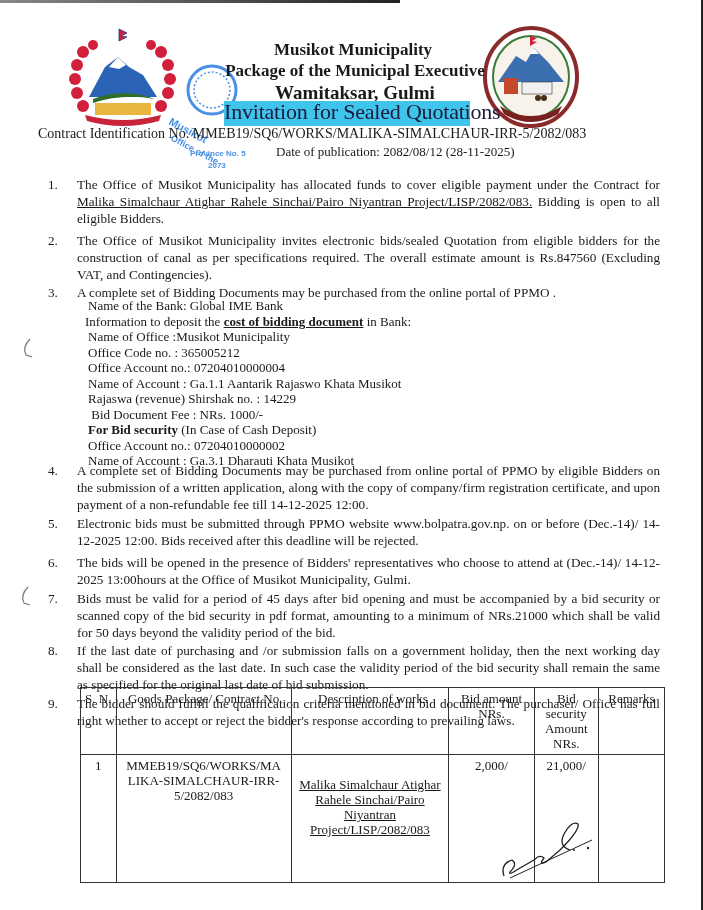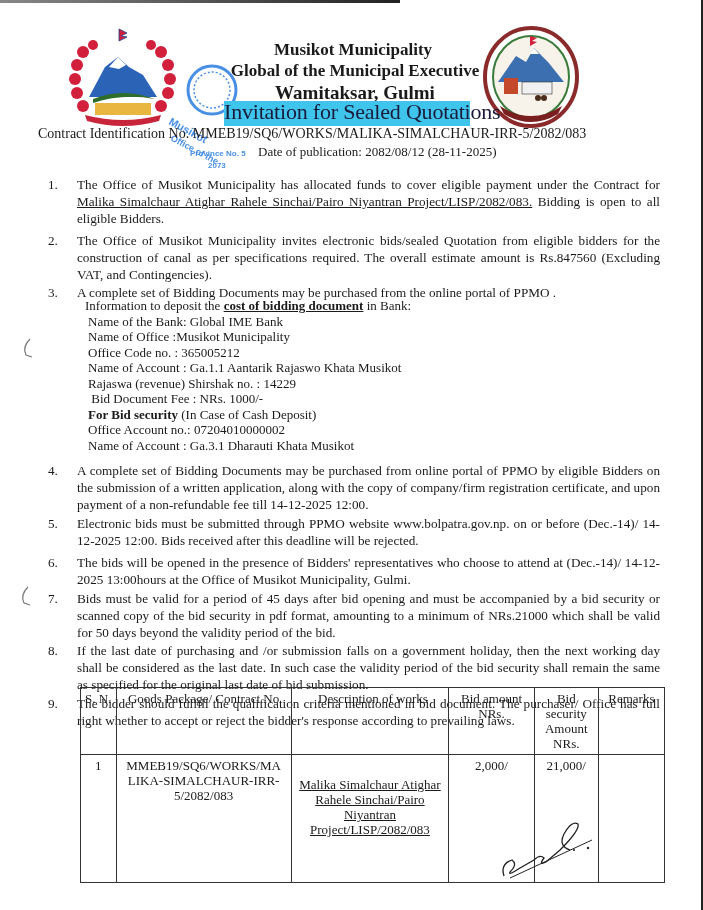--- a/index.html
+++ b/index.html
@@ -17,21 +17,21 @@
   .stamp { position: absolute; left: 160px; top: 62px; width: 110px; height: 110px; }
 
   .hdr { position: absolute; left: 0; width: 703px; text-align: center; font-weight: bold; }
   .h1 { top: 40px; left: 213px; width: 280px; font-size: 17px; }
   .h2 { top: 61px; left: 215px; width: 280px; font-size: 17px; }
   .h3 { top: 82px; left: 215px; width: 280px; font-size: 19px; }
   .title-band { position:absolute; left: 224px; top: 101px; width: 246px; height: 25px; background: #3fc4ec; }
   .title-text { position:absolute; left: 224px; top: 99px; width: 246px; font-size: 22px; color:#1a1a3a;
     font-family: "Liberation Serif", serif; white-space: nowrap; text-align:center; letter-spacing:-0.2px; }
   .contract-line { position:absolute; left: 38px; top: 126px; font-size: 14px; white-space: nowrap; }
-  .pub-line { position:absolute; left: 258px; top: 144px; font-size: 13px; white-space: nowrap; }
+  .pub-line { position:absolute; left: 276px; top: 144px; font-size: 13px; white-space: nowrap; }
 
   .list { position:absolute; left: 48px; width: 612px; font-size: 13.2px; line-height: 17px; }
   .item { position:absolute; left: 0; width: 612px; }
   .num { position:absolute; left: 0; top: 0; width: 24px; }
   .txt { position:absolute; left: 29px; right: 0; top: 0; text-align: justify; }
   .u { text-decoration: underline; }
   .bank { position:absolute; left: 88px; font-size: 13px; line-height: 15.5px; white-space: nowrap; }
   .bank div { height: 15.5px; }
   .bold { font-weight: bold; }
 
@@ -91,21 +91,21 @@
 <svg class="stamp" viewBox="0 0 110 110" opacity="0.85">
   <circle cx="52" cy="28" r="24" fill="none" stroke="#2a7de1" stroke-width="3"></circle>
   <circle cx="52" cy="28" r="18" fill="none" stroke="#2a7de1" stroke-width="1.5" stroke-dasharray="2 2"></circle>
   <text x="8" y="62" fill="#2a7de1" font-size="11" font-weight="bold" font-family="Liberation Sans, sans-serif" transform="rotate(28 8 62)">Musikot</text>
   <text x="10" y="78" fill="#2a7de1" font-size="9" font-weight="bold" font-family="Liberation Sans, sans-serif" transform="rotate(28 10 78)">Office of the</text>
   <text x="30" y="94" fill="#2a7de1" font-size="8" font-weight="bold" font-family="Liberation Sans, sans-serif">Province No. 5</text>
   <text x="48" y="106" fill="#2a7de1" font-size="8" font-weight="bold" font-family="Liberation Sans, sans-serif">2073</text>
 </svg>
 
 <div class="hdr h1">Musikot Municipality</div>
-<div class="hdr h2">Global of the Municipal Executive</div>
+<div class="hdr h2">Package of the Municipal Executive</div>
 <div class="hdr h3">Wamitaksar, Gulmi</div>
 <div class="title-band"></div>
 <div class="title-text">Invitation for Sealed Quotations</div>
 
 <div class="contract-line">
   <span>Contract Identification No.</span>
   <span>MMEB19/SQ6/WORKS/MALIKA-SIMALCHAUR-IRR-5/2082/083</span>
 </div>
 <div class="pub-line">
   <span>Date of publication:</span>
@@ -126,26 +126,27 @@
     <div class="txt">The Office of Musikot Municipality invites electronic bids/sealed Quotation from eligible bidders for the construction of canal as per specifications required. The overall estimate amount is Rs.847560 (Excluding VAT, and Contingencies).</div>
   </div>
 
   <div class="item" style="top:108px;">
     <span class="num">3.</span>
     <div class="txt">A complete set of Bidding Documents may be purchased from the online portal of PPMO .</div>
   </div>
 </div>
 
 <div class="bank" style="top:298px; left:88px;">
+  <div>Name of the Bank: Global IME Bank</div>
   <div style="margin-left:-3px;">
     <span>Information to deposit the </span><span class="bold u">cost of bidding document</span><span> in Bank:</span>
   </div>
-  <div>Name of the Bank: Global IME Bank</div>
   <div>Name of Office :Musikot Municipality</div>
   <div>Office Code no. : 365005212</div>
+  <div>Office Account no.: 07204010000004</div>
   <div>Name of Account : Ga.1.1 Aantarik Rajaswo Khata Musikot</div>
   <div>Rajaswa (revenue) Shirshak no. : 14229</div>
   <div style="white-space:pre;"> Bid Document Fee : NRs. 1000/-</div>
   <div>
     <span class="bold">For Bid security</span><span> (In Case of Cash Deposit)</span>
   </div>
   <div>Office Account no.: 07204010000002</div>
   <div>Name of Account : Ga.3.1 Dharauti Khata Musikot</div>
 </div>
 

